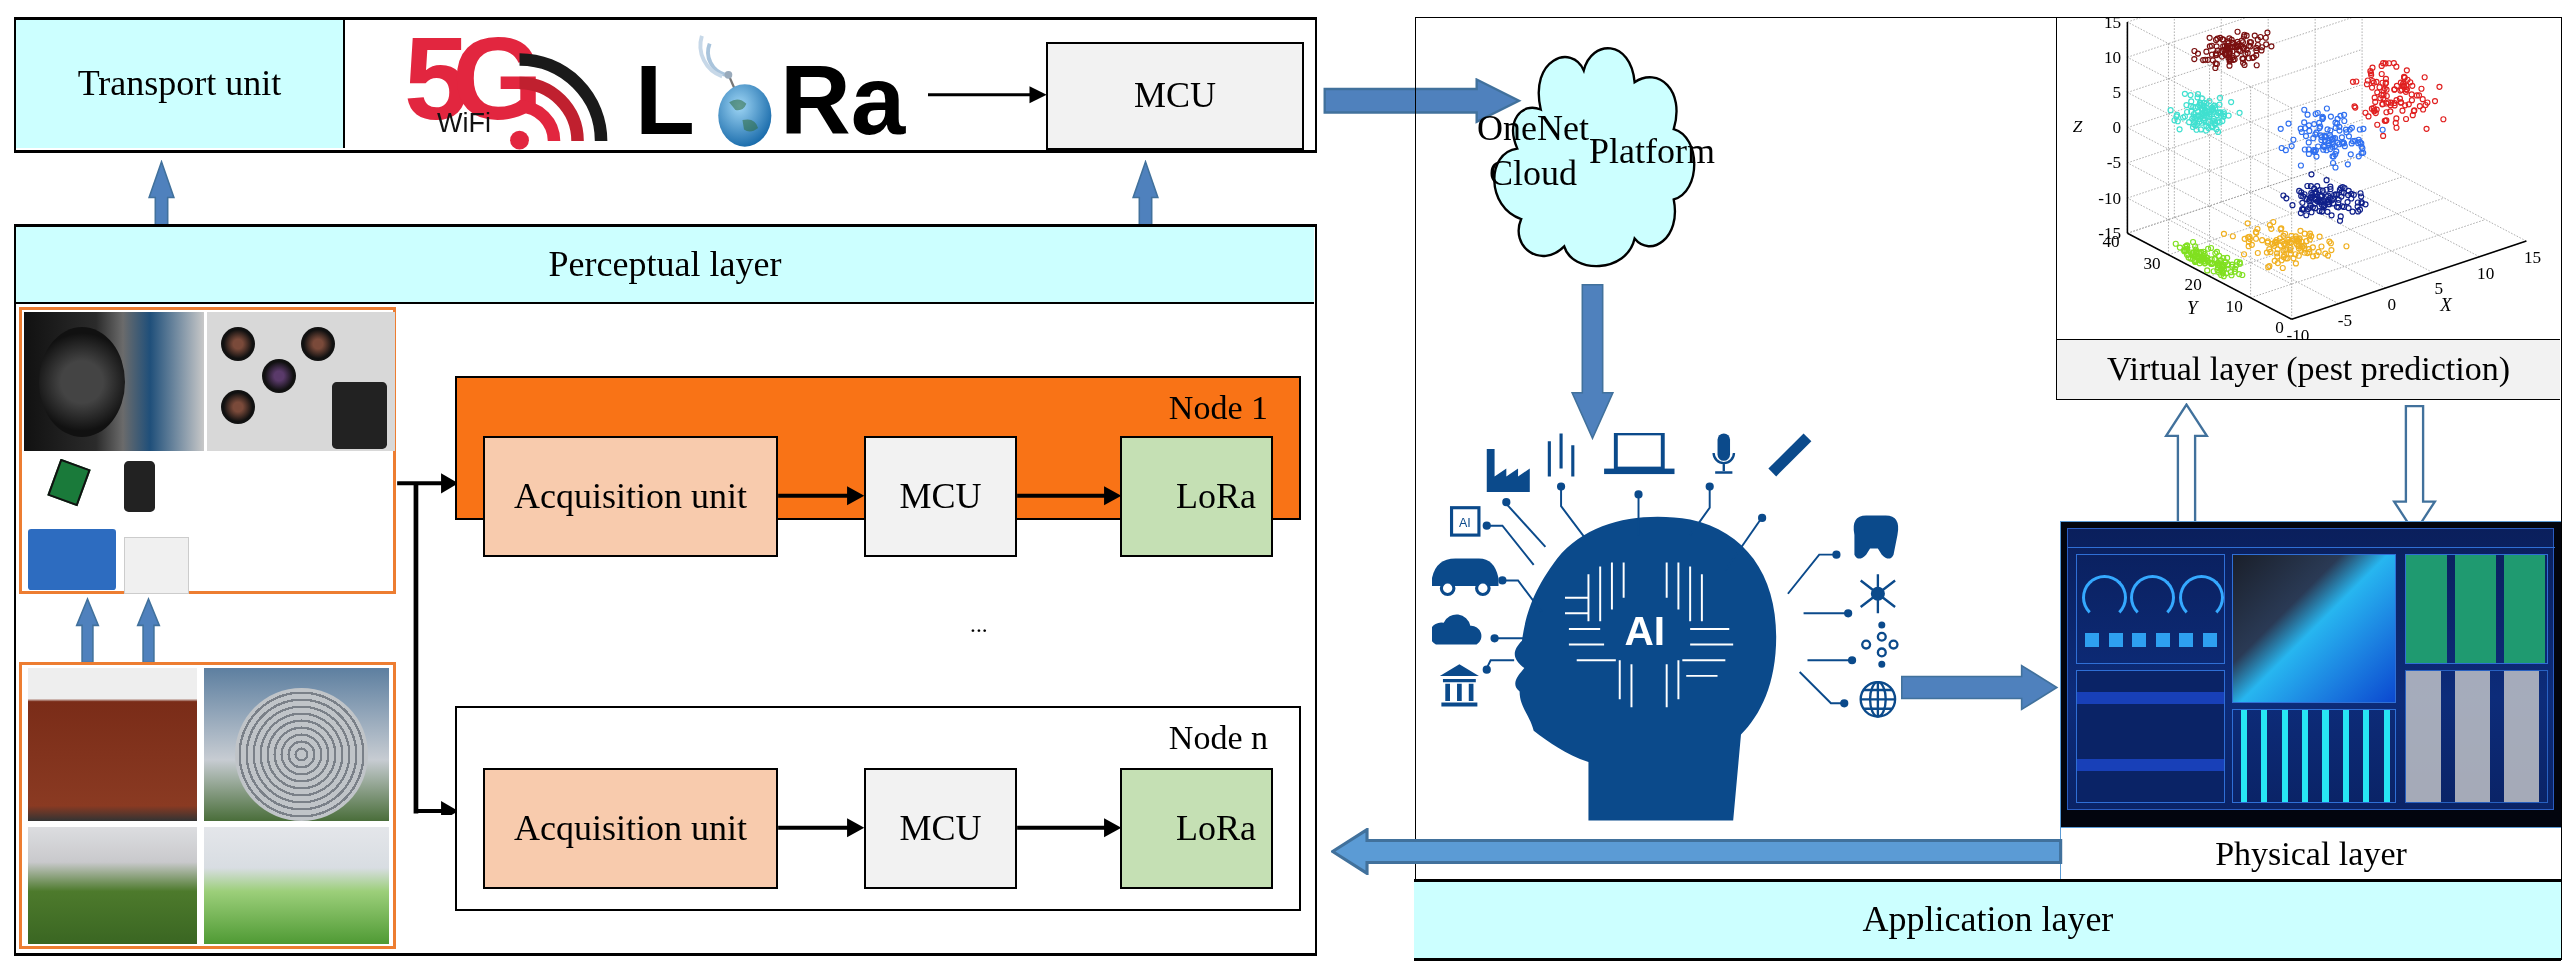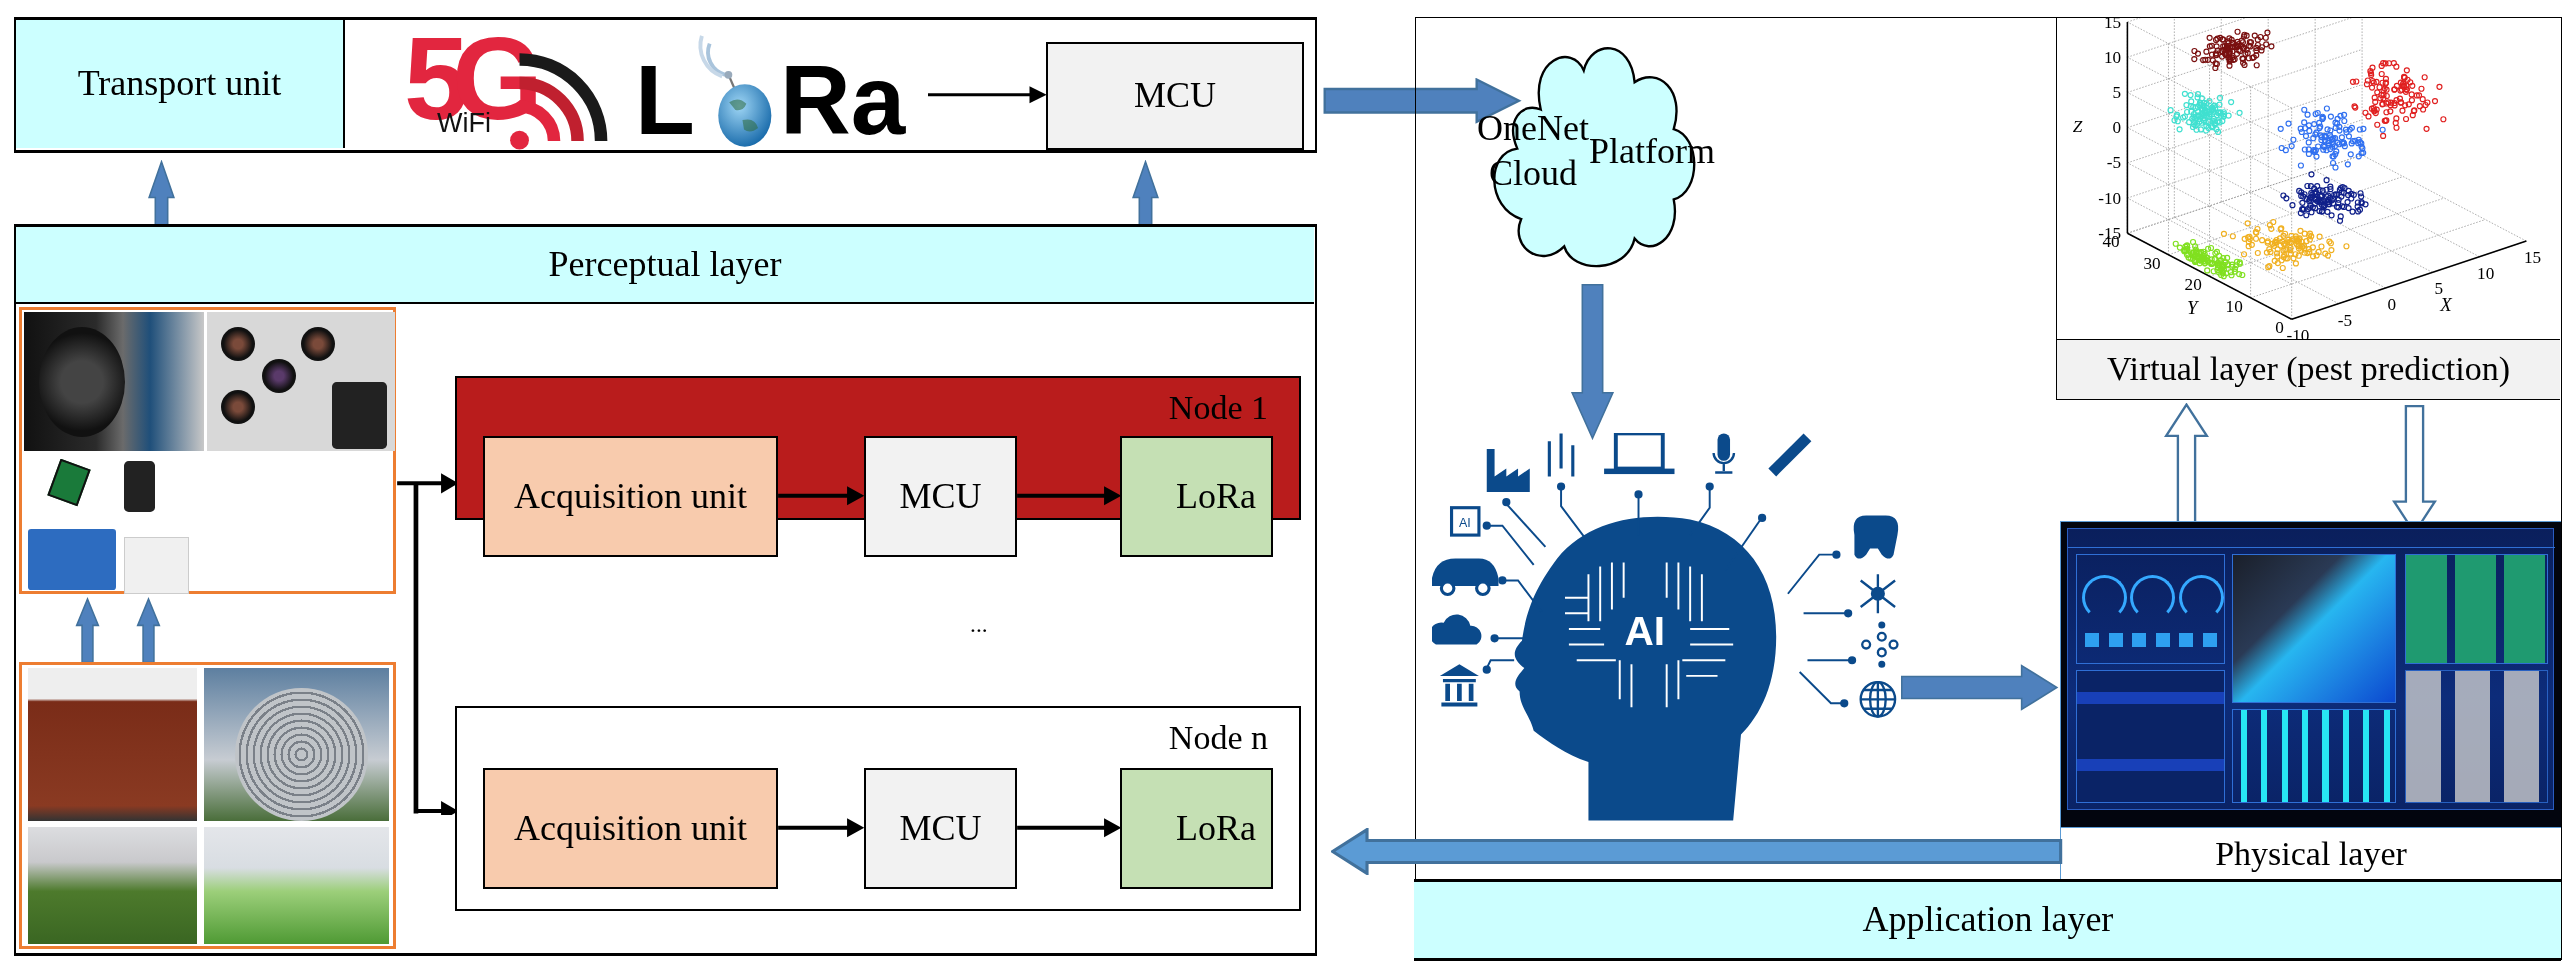--- a/index.html
+++ b/index.html
@@ -114,21 +114,21 @@
     </div>
 
     <svg class="abs" style="left:381px;top:243px;" width="63" height="345" viewBox="0 0 80 440">
       <line x1="0" y1="17" x2="66" y2="17" stroke="#000" stroke-width="5"></line>
       <line x1="24" y1="17" x2="24" y2="438" stroke="#000" stroke-width="6"></line>
       <line x1="24" y1="435" x2="66" y2="435" stroke="#000" stroke-width="5"></line>
       <polygon points="56,4 78,17 56,30" fill="#000"></polygon>
       <polygon points="56,422 78,435 56,448" fill="#000"></polygon>
     </svg>
 
-    <div class="abs box" style="left:439px;top:149px;width:846px;height:144px;background:#b91c1c;">
+    <div class="abs box" style="left:439px;top:149px;width:846px;height:144px;background:#f97316;">
       <span class="abs" style="right:31px;top:11px;font-size:34px;">Node 1</span>
       <div class="abs box acq lbl" style="left:26px;top:58px;width:295px;height:121px;">
         <span>Acquisition unit</span>
       </div>
       <svg class="abs" style="left:321px;top:106px;" width="88" height="23.5" viewBox="0 0 112 30">
         <line x1="0" y1="15" x2="92" y2="15" stroke="#000" stroke-width="5"></line>
           <polygon points="88,3 110,15 88,27" fill="#000"></polygon>
       </svg>
       <div class="abs box mcu lbl" style="left:407px;top:58px;width:153px;height:121px;">
         <span>MCU</span>

